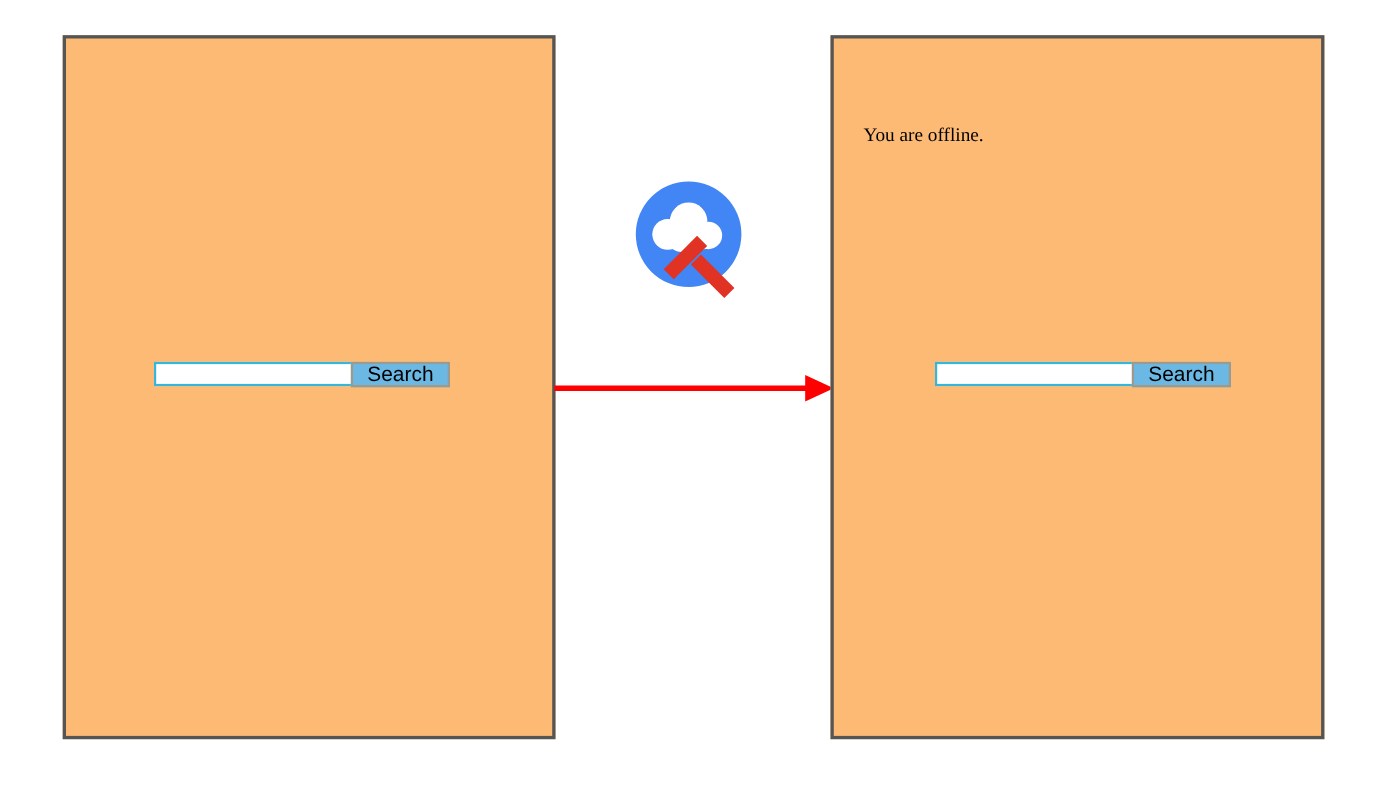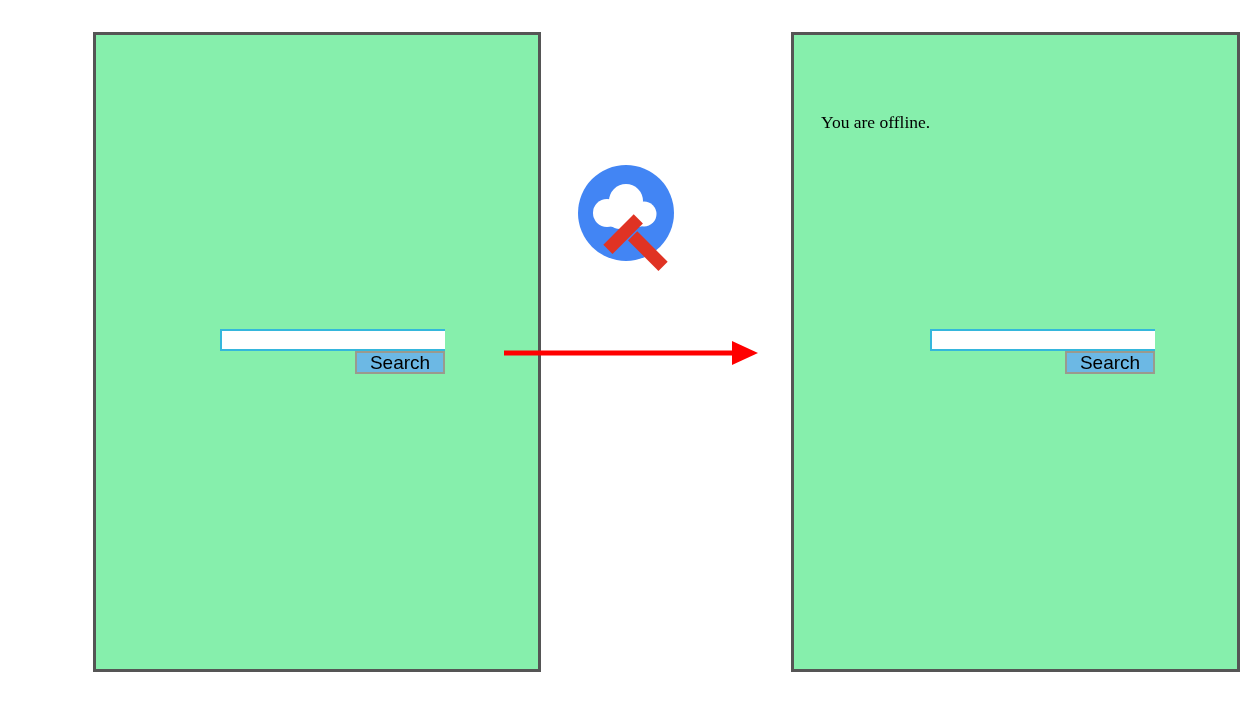--- a/index.html
+++ b/index.html
@@ -19,24 +19,23 @@
   .canvas {
     position: absolute;
     left: 0; top: 0;
     width: 1260px;
     height: 718px;
   }
 
   
   .panel {
     position: absolute;
-    background: #86efac;
+    background: #fdba74;
     border: 3px solid #555555;
     box-sizing: border-box;
-    margin-left: 36px;
   }
   #panel-before {
     left: 57px;
     top: 32px;
     width: 448px;
     height: 640px;
   }
   #panel-after {
     left: 755px;
     top: 32px;
@@ -64,24 +63,23 @@
   .link {
     color: #0000EE;
     text-decoration: underline;
     cursor: pointer;
   }
 
   
   .search-widget {
     position: absolute;
     display: flex;
-    align-items: flex-end;
+    align-items: flex-start;
     height: 44px;
     box-sizing: border-box;
-    flex-direction: column;
   }
   #search-widget-before {
     left: 80px;
     top: 294px;
     width: 269px;
   }
   #search-widget-after {
     left: 92px;
     top: 294px;
     width: 269px;

